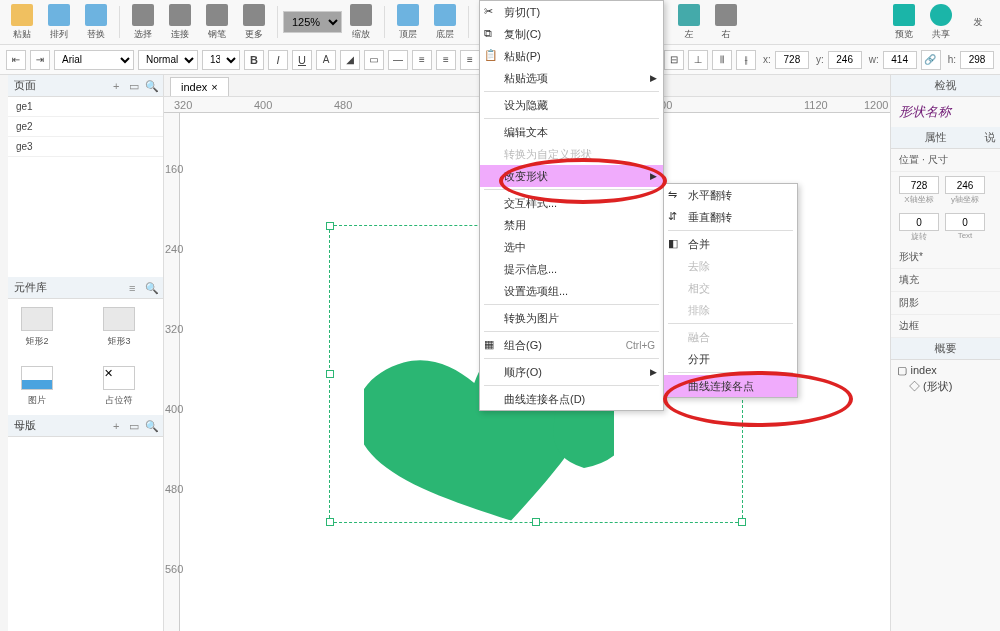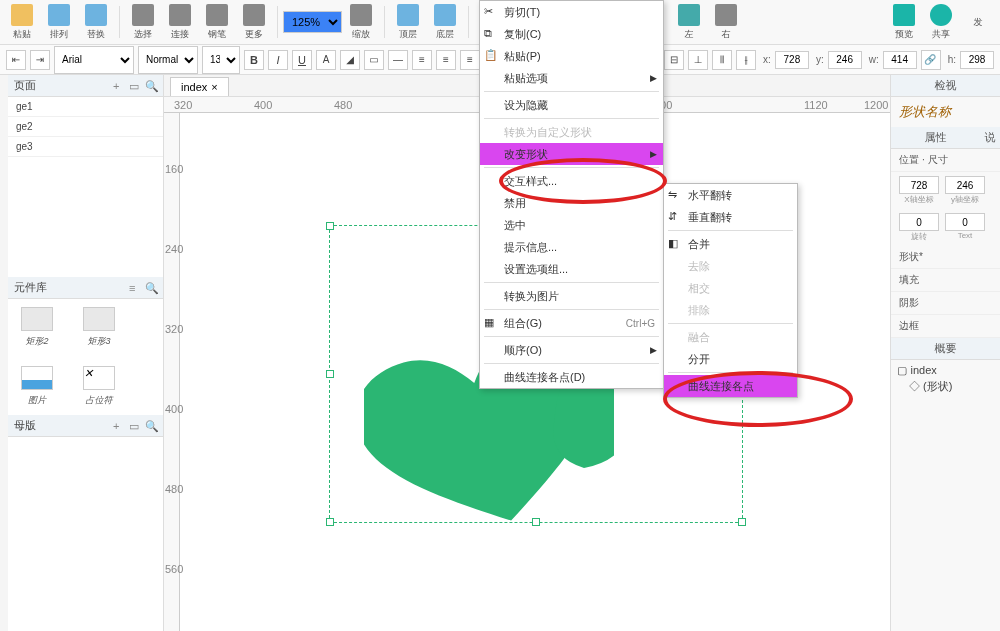--- a/index.html
+++ b/index.html
@@ -2,61 +2,61 @@
 <html><head>
 <meta charset="utf-8">
 <style>
 * { margin:0; padding:0; box-sizing:border-box; font-family:Arial,"Microsoft YaHei",sans-serif; font-size:11px; }
 body { background:#f5f5f5; width:1000px; height:631px; overflow:hidden; position:relative; }
 .toolbar-top { height:45px; background:#f8f8f8; border-bottom:1px solid #ddd; display:flex; align-items:center; padding:0 4px; gap:1px; }
 .tb-btn { display:flex; flex-direction:column; align-items:center; justify-content:center; width:36px; height:42px; cursor:pointer; }
 .tb-btn .ico { width:22px; height:22px; background:#6db3e0; border-radius:2px; margin-bottom:2px; }
 .tb-btn .lbl { font-size:9px; color:#555; }
 .tb-sep { width:1px; height:32px; background:#ddd; margin:0 4px; }
-.zoom-sel { height:22px; border:1px solid #ccc; padding:0 4px; background:#3b82f6; }
+.zoom-sel { height:22px; border:1px solid #ccc; padding:0 4px; background:#a3a3a3; }
 .toolbar-fmt { height:30px; background:#fafafa; border-bottom:1px solid #ddd; display:flex; align-items:center; padding:0 6px; gap:4px; }
-.fmt-sel,.fmt-inp { height:28px; border:1px solid #ccc; background:#fff; font-size:10px; padding:0 3px; }
+.fmt-sel,.fmt-inp { height:20px; border:1px solid #ccc; background:#fff; font-size:10px; padding:0 3px; }
 .fmt-btn { width:20px; height:20px; border:1px solid #ccc; background:#fff; display:flex; align-items:center; justify-content:center; font-size:10px; color:#444; }
 .xy-lbl { font-size:10px; color:#666; margin-left:3px; }
 .xy-val { width:34px; height:18px; border:1px solid #ccc; background:#fff; text-align:center; font-size:10px; }
 .main { display:flex; height:556px;margin-left:8px; }
 .left-col { width:156px; background:#fff; border-right:1px solid #ddd; display:flex; flex-direction:column; }
 .panel-hdr { height:22px; background:#eef3f7; border-bottom:1px solid #ddd; display:flex; align-items:center; padding:0 6px; font-size:11px; color:#444; justify-content:space-between; }
 .panel-hdr .icons { display:flex; gap:4px; }
 .panel-hdr .icons span { width:12px; height:12px; display:inline-block; color:#888; }
 .pg-list { flex:0 0 auto; }
 .pg-item { padding:4px 8px; font-size:10px; color:#444; border-bottom:1px solid #f0f0f0; }
-.lib-grid { display:flex; flex-wrap:wrap; padding:8px; gap:18px 20px;font-style:italic; }
+.lib-grid { display:flex; flex-wrap:wrap; padding:8px; gap:18px 40px; }
 .lib-item { display:flex; flex-direction:column; align-items:center; width:42px; }
 .lib-sh { width:32px; height:24px; background:#e8e8e8; margin-bottom:4px; border:1px solid #ccc; }
 .lib-lbl { font-size:9px; color:#555; }
 .canvas-area { flex:1; background:#fff; position:relative; overflow:hidden; }
 .tab-bar { height:22px; background:#f4f4f4; border-bottom:1px solid #ddd; display:flex; align-items:flex-end; }
 .tab { padding:3px 10px; background:#fff; border:1px solid #ccc; border-bottom:none; font-size:10px; margin-left:6px; display:flex; gap:4px; }
 .ruler-h { height:16px; background:#f8f8f8; border-bottom:1px solid #ccc; position:relative; font-size:8px; color:#888; }
 .ruler-h span { position:absolute; top:2px; }
 .canvas { position:relative; background:#fff; height:520px; }
 .ruler-v { position:absolute; left:0; top:0; width:16px; height:100%; background:#f8f8f8; border-right:1px solid #ccc; font-size:8px; color:#888; }
 .ruler-v span { position:absolute; left:1px; writing-mode:horizontal-tb; }
 .sel-box { position:absolute; left:165px; top:112px; width:414px; height:298px; border:1px dashed #2bb673; }
 .handle { position:absolute; width:8px; height:8px; background:#fff; border:1px solid #2bb673; }
 .shape-heart { position:absolute; left:200px; top:230px; width:250px; height:190px; }
 .ctx-menu { position:absolute; left:479px; top:0; width:185px; background:#fff; border:1px solid #bbb; box-shadow:2px 2px 6px rgba(0,0,0,.2); z-index:50; }
 .ctx-item { height:22px; display:flex; align-items:center; padding:0 8px 0 24px; font-size:11px; color:#333; position:relative; }
-.ctx-item:hover,.ctx-item.hl { background:#d946ef; }
+.ctx-item:hover,.ctx-item.hl { background:#f0abfc; }
 .ctx-item.dis { color:#bbb; }
 .ctx-sep { height:1px; background:#ddd; margin:2px 4px; }
 .ctx-ico { position:absolute; left:4px; width:14px; height:14px; }
 .ctx-arrow { position:absolute; right:6px; font-size:9px; }
 .ctx-short { position:absolute; right:8px; font-size:10px; color:#888; }
 .sub-menu { position:absolute; left:663px; top:183px; width:135px; background:#fff; border:1px solid #bbb; box-shadow:2px 2px 6px rgba(0,0,0,.2); z-index:51; }
 .circle-anno { position:absolute; border:4px solid #d22; border-radius:50%; pointer-events:none; z-index:60; }
 .right-col { width:110px; background:#f8f8f8; border-left:1px solid #ddd; display:flex; flex-direction:column; }
 .r-tab { height:22px; background:#eef3f7; display:flex; align-items:center; justify-content:center; font-size:11px; color:#555; border-bottom:1px solid #ddd; }
-.r-title { padding:6px 8px; font-style:italic; color:#a16207; font-size:13px; }
+.r-title { padding:6px 8px; font-style:italic; color:#701a75; font-size:13px; }
 .r-row { padding:4px 8px; font-size:10px; color:#555; border-bottom:1px solid #eee; }
 .r-inp { width:40px; height:18px; border:1px solid #ccc; text-align:center; font-size:10px; }
 .r-flex { display:flex; gap:6px; padding:4px 8px; }
 .r-sub { font-size:8px; color:#999; text-align:center; }
 .tree { padding:4px 6px; font-size:10px; color:#444; }
 .tree-item { padding:2px 0 2px 12px; }
 </style>
 </head>
 <body>
 
@@ -313,20 +313,23 @@
     </div>
     <div class="ctx-item">
       <span>粘贴选项</span>
       <span class="ctx-arrow">▶</span>
     </div>
     <div class="ctx-sep"></div>
     <div class="ctx-item">
       <span>设为隐藏</span>
     </div>
     <div class="ctx-sep"></div>
+    <div class="ctx-item">
+      <span>编辑文本</span>
+    </div>
     <div class="ctx-item dis">
       <span>转换为自定义形状</span>
     </div>
     <div class="ctx-item hl">
       <span>改变形状</span>
       <span class="ctx-arrow">▶</span>
     </div>
     <div class="ctx-sep"></div>
     <div class="ctx-item">
       <span>交互样式...</span>

